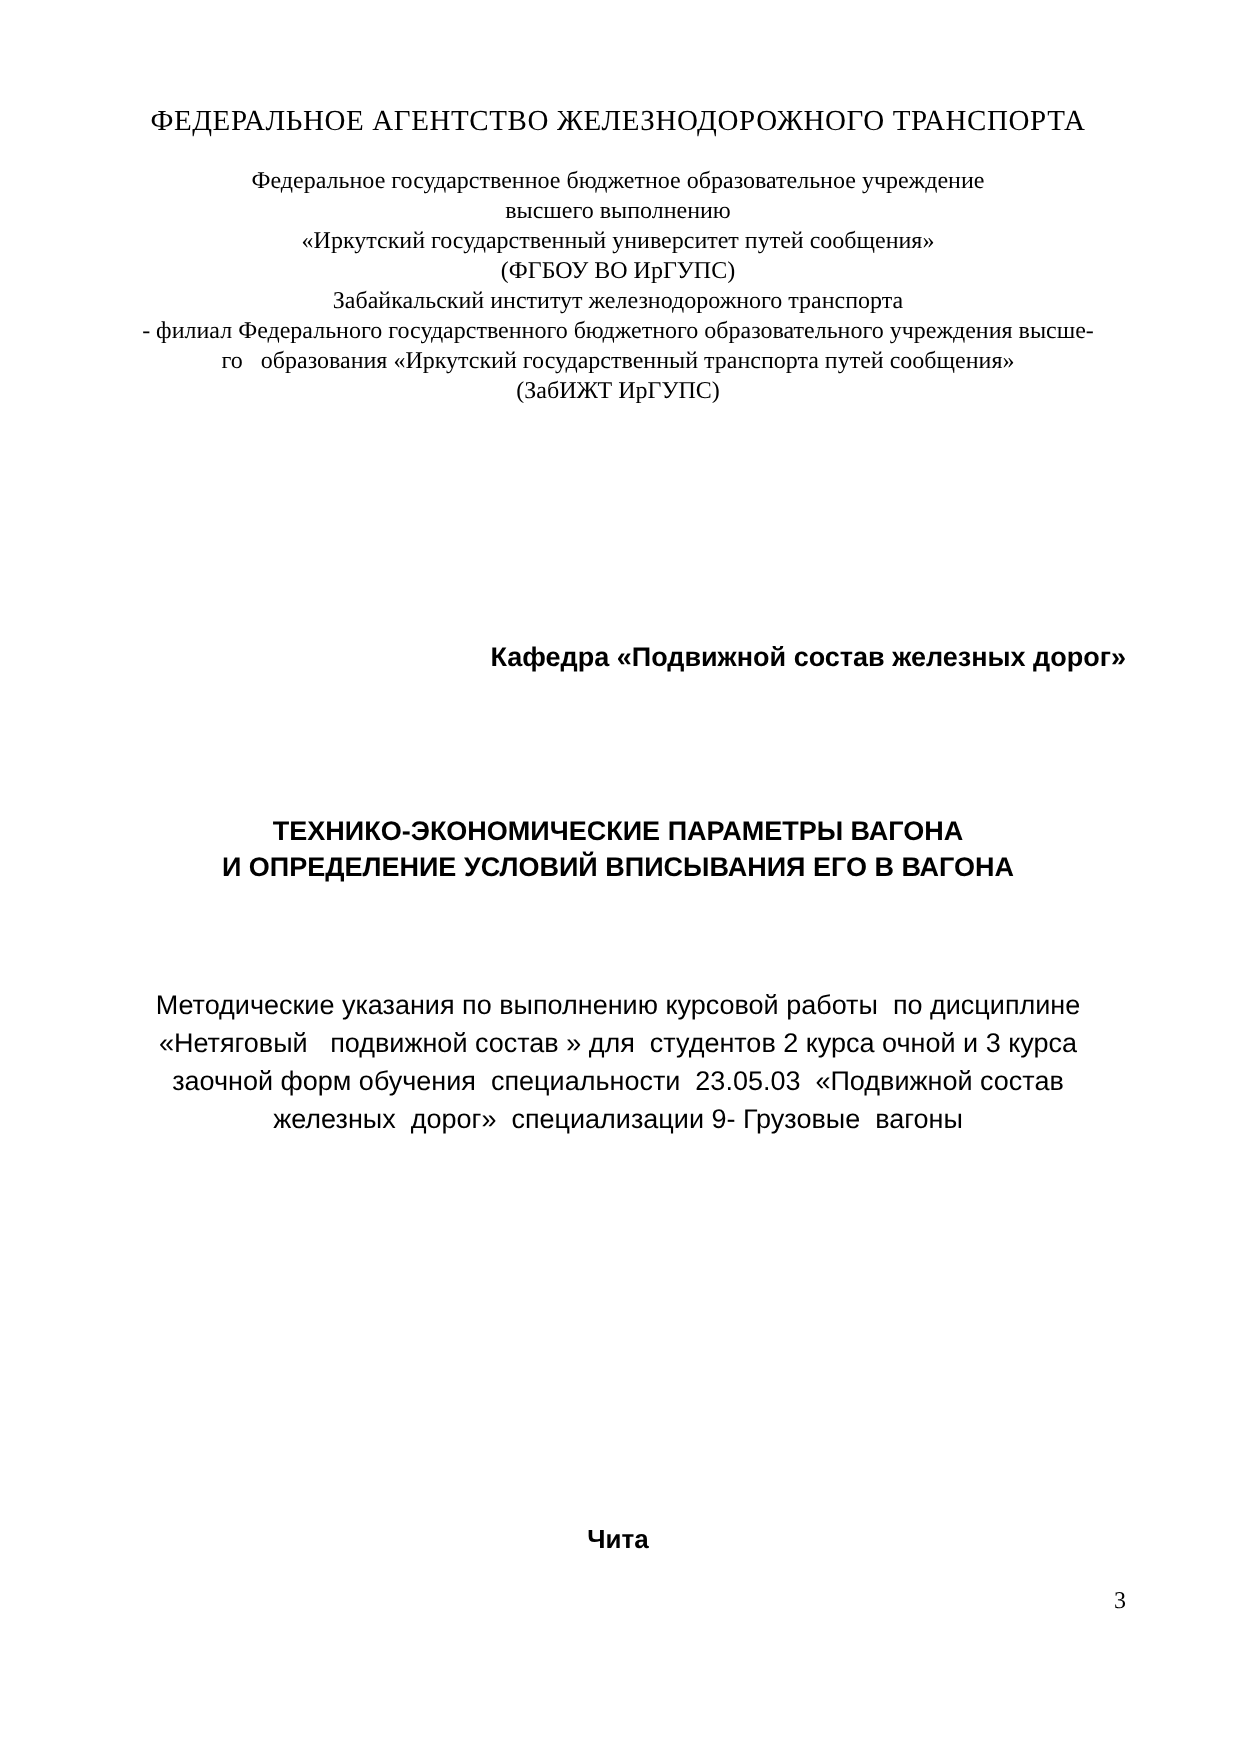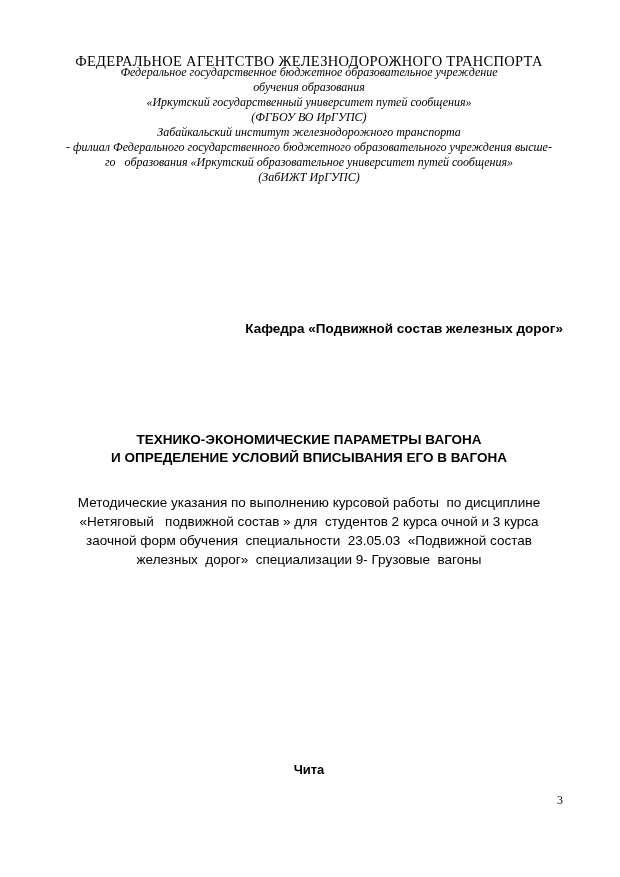--- a/index.html
+++ b/index.html
@@ -26,25 +26,24 @@
   .line   { white-space: pre; }
 
   .agency-line {
     top: 53px;
     font-family: "Liberation Serif", serif;
     font-size: 14.5px;
     line-height: 17px;
     letter-spacing: 0.3px;
   }
   .institution-block {
-    top: 65px;
+    top: 83px;
     font-family: "Liberation Serif", serif;
     font-size: 12px;
     line-height: 15px;
-    font-style: italic;
   }
   .department-block {
     top: 273px;
     font-family: "Liberation Sans", sans-serif;
     font-weight: bold;
     font-size: 13.5px;
     line-height: 16px;
     margin-top: 48px;
   }
   .authors-block {
@@ -53,21 +52,20 @@
     font-weight: bold;
     font-size: 13.5px;
     line-height: 18px;
   }
   .title-block {
     top: 407px;
     font-family: "Liberation Sans", sans-serif;
     font-weight: bold;
     font-size: 13.5px;
     line-height: 18px;
-    margin-top: 24px;
   }
   .annotation-block {
     top: 493px;
     font-family: "Liberation Sans", sans-serif;
     font-size: 13.5px;
     line-height: 19px;
   }
   .imprint-block {
     top: 762px;
     font-family: "Liberation Sans", sans-serif;
@@ -84,26 +82,26 @@
 </style>
 </head>
 <body>
 
 <div class="page">
 
   <div class="block center agency-line">ФЕДЕРАЛЬНОЕ АГЕНТСТВО ЖЕЛЕЗНОДОРОЖНОГО ТРАНСПОРТА</div>
 
   <div class="block center institution-block">
     <div class="line">Федеральное государственное бюджетное образовательное учреждение</div>
-    <div class="line">обучения образования</div>
+    <div class="line">высшего выполнению</div>
     <div class="line">«Иркутский государственный университет путей сообщения»</div>
     <div class="line">(ФГБОУ ВО ИрГУПС)</div>
     <div class="line">Забайкальский институт железнодорожного транспорта</div>
     <div class="line">- филиал Федерального государственного бюджетного образовательного учреждения высше-</div>
-    <div class="line">го   образования «Иркутский образовательное университет путей сообщения»</div>
+    <div class="line">го   образования «Иркутский государственный транспорта путей сообщения»</div>
     <div class="line">(ЗабИЖТ ИрГУПС)</div>
   </div>
 
   <div class="block right department-block">Кафедра «Подвижной состав железных дорог»</div>
 
 
   <div class="block center title-block">
     <div class="line">ТЕХНИКО-ЭКОНОМИЧЕСКИЕ ПАРАМЕТРЫ ВАГОНА</div>
     <div class="line">И ОПРЕДЕЛЕНИЕ УСЛОВИЙ ВПИСЫВАНИЯ ЕГО В ВАГОНА</div>
   </div>

